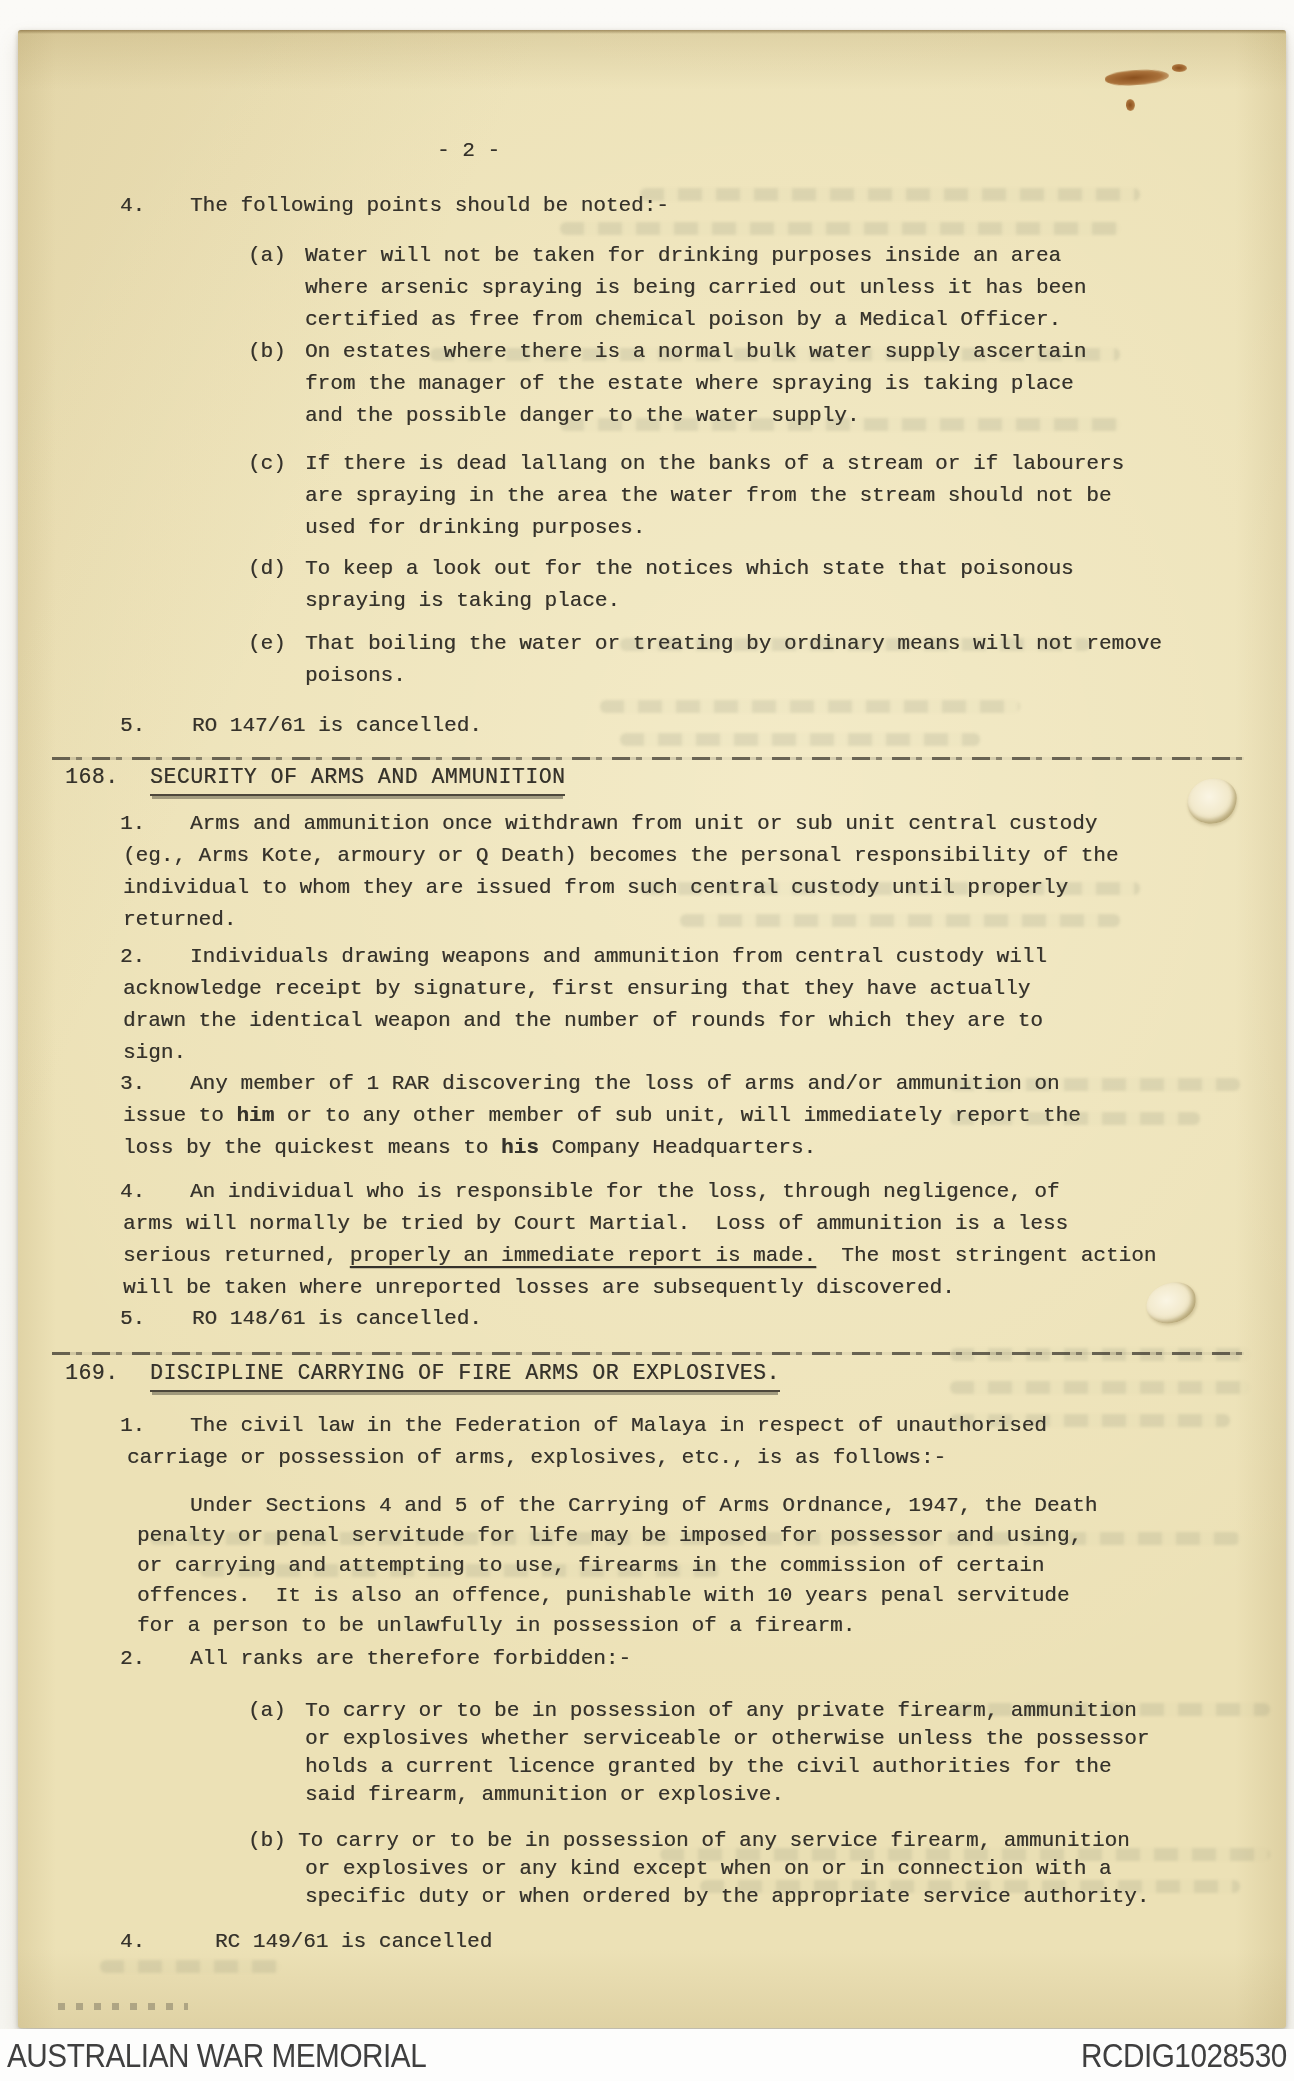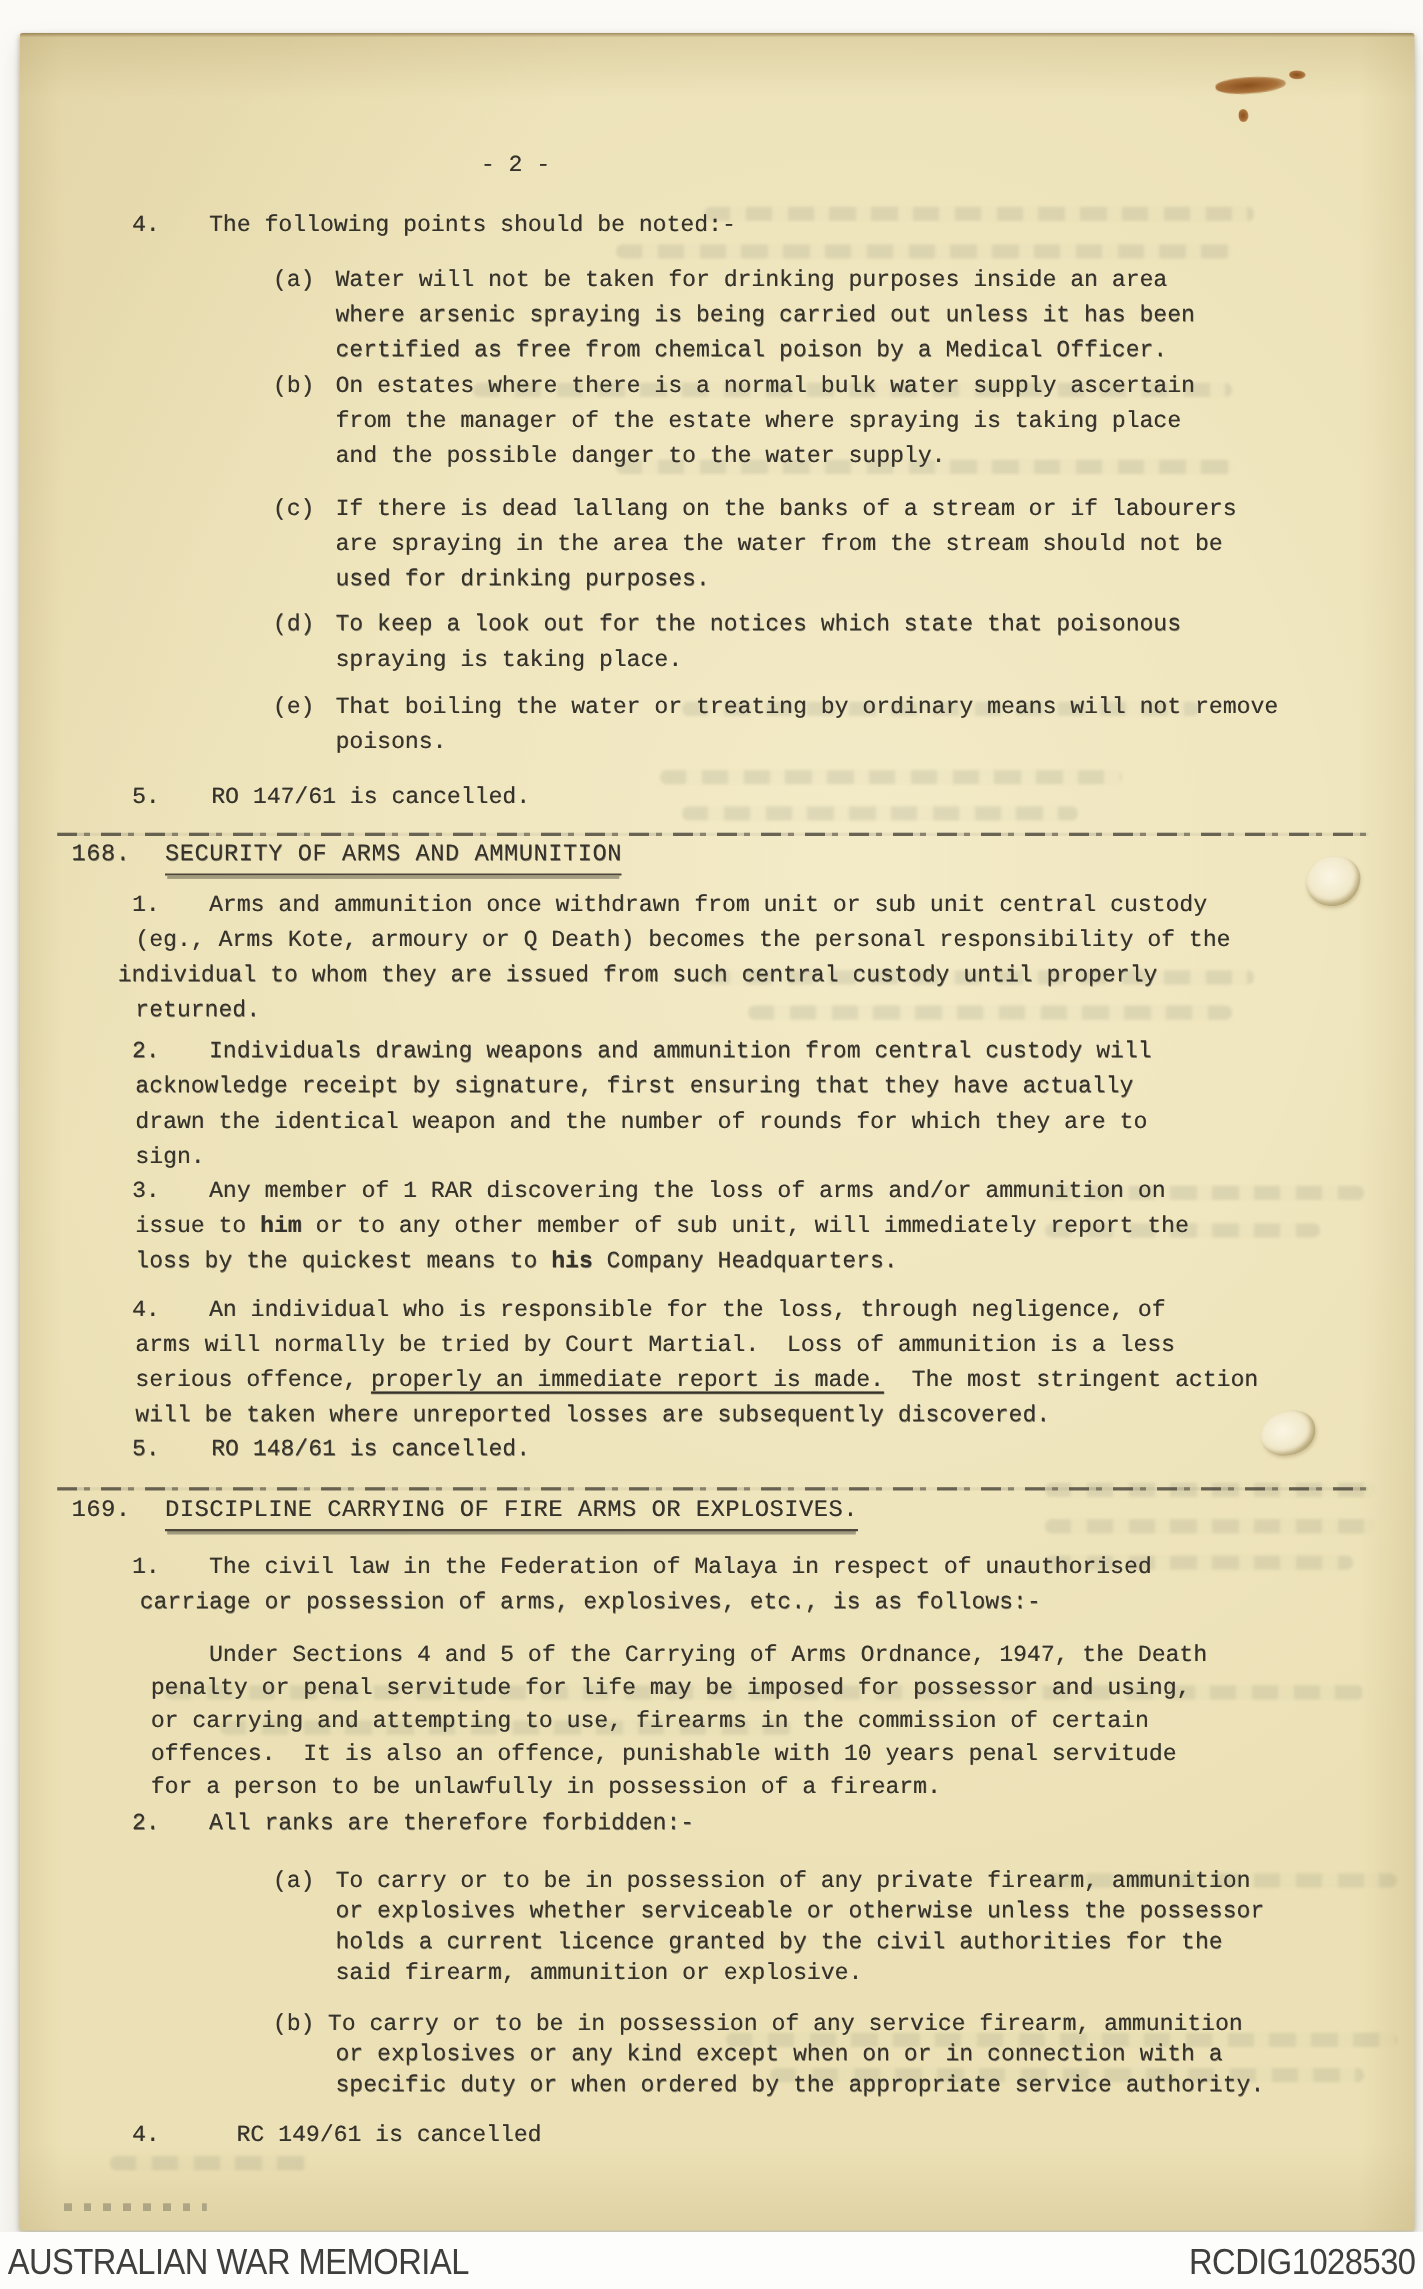--- a/index.html
+++ b/index.html
@@ -106,38 +106,38 @@
   <div class="t" style="top:712px;left:120px">5.</div>
   <div class="t" style="top:712px;left:192px">RO 147/61 is cancelled.</div>
 
   <div class="rule" style="left:52px;top:757px;width:1192px"></div>
   <div class="t hd" style="top:764px;left:65px">168.</div>
   <div class="t hd" style="top:764px;left:150px"><span class="hu">SECURITY OF ARMS AND AMMUNITION</span></div>
 
   <div class="t" style="top:810px;left:120px">1.</div>
   <div class="t" style="top:810px;left:190px">Arms and ammunition once withdrawn from unit or sub unit central custody</div>
   <div class="t" style="top:842px;left:123px">(eg., Arms Kote, armoury or Q Death) becomes the personal responsibility of the</div>
-  <div class="t" style="top:874px;left:107px">individual to whom they are issued from such central custody until properly</div>
+  <div class="t" style="top:874px;left:123px">individual to whom they are issued from such central custody until properly</div>
   <div class="t" style="top:906px;left:123px">returned.</div>
 
   <div class="t" style="top:943px;left:120px">2.</div>
   <div class="t" style="top:943px;left:190px">Individuals drawing weapons and ammunition from central custody will</div>
   <div class="t" style="top:975px;left:123px">acknowledge receipt by signature, first ensuring that they have actually</div>
   <div class="t" style="top:1007px;left:123px">drawn the identical weapon and the number of rounds for which they are to</div>
   <div class="t" style="top:1039px;left:123px">sign.</div>
 
   <div class="t" style="top:1070px;left:120px">3.</div>
   <div class="t" style="top:1070px;left:190px">Any member of 1 RAR discovering the loss of arms and/or ammunition on</div>
   <div class="t" style="top:1134px;left:123px"><span>loss by the quickest means to </span><span class="bd">his</span><span> Company Headquarters.</span></div>
   <div class="t" style="top:1102px;left:123px"><span>issue to </span><span class="bd">him</span><span> or to any other member of sub unit, will immediately report the</span></div>
 
   <div class="t" style="top:1178px;left:120px">4.</div>
   <div class="t" style="top:1178px;left:190px">An individual who is responsible for the loss, through negligence, of</div>
   <div class="t" style="top:1210px;left:123px">arms will normally be tried by Court Martial.  Loss of ammunition is a less</div>
-  <div class="t" style="top:1242px;left:123px"><span>serious offence, </span><span class="ul">properly an immediate report is made.</span><span>  The most stringent action</span></div>
+  <div class="t" style="top:1242px;left:123px"><span>serious returned, </span><span class="ul">properly an immediate report is made.</span><span>  The most stringent action</span></div>
   <div class="t" style="top:1274px;left:123px">will be taken where unreported losses are subsequently discovered.</div>
 
   <div class="t" style="top:1305px;left:120px">5.</div>
   <div class="t" style="top:1305px;left:192px">RO 148/61 is cancelled.</div>
 
   <div class="rule" style="left:52px;top:1352px;width:1192px"></div>
   <div class="t hd" style="top:1360px;left:65px">169.</div>
   <div class="t hd" style="top:1360px;left:150px"><span class="hu">DISCIPLINE CARRYING OF FIRE ARMS OR EXPLOSIVES.</span></div>
 
   <div class="t" style="top:1412px;left:120px">1.</div>

